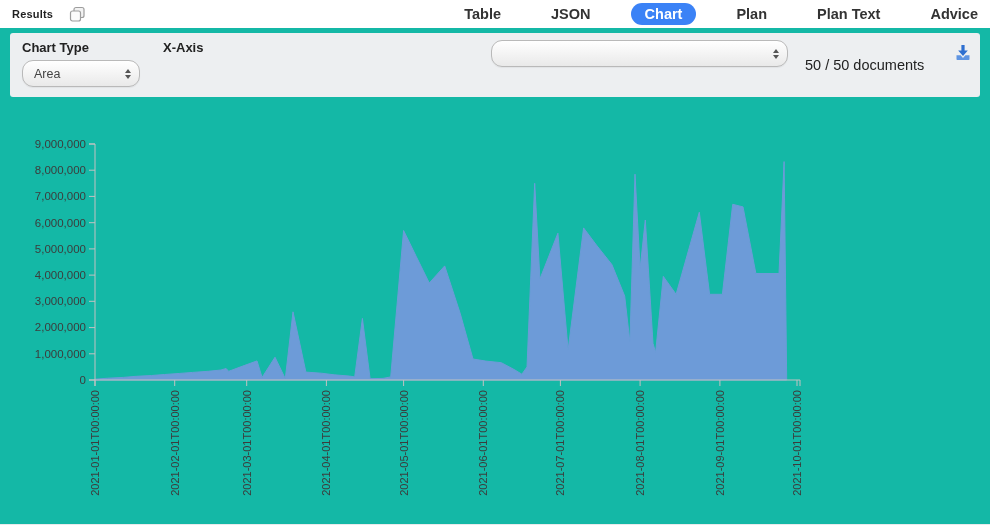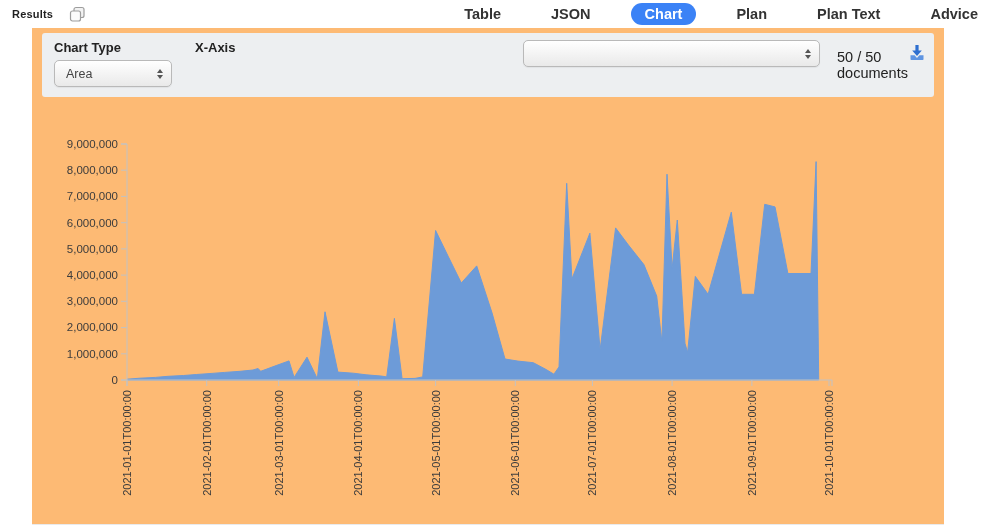--- a/index.html
+++ b/index.html
@@ -10,30 +10,30 @@
   .header { position:absolute; top:0; left:0; width:1000px; height:28px;
     background:#ffffff; display:flex; align-items:center; padding:0 12px; }
   .title { font-size:11px; font-weight:bold; color:#1f1f1f; letter-spacing:.2px; }
   .copy-ic { margin-left:16px; display:inline-flex; cursor:pointer; }
   .tabs { margin-left:auto; display:flex; align-items:center;font-weight:bold; }
   .tab { font-size:14.5px; color:#333; margin-left:30px; cursor:pointer;
     padding:3px 10px; border-radius:13px; white-space:nowrap; }
   .tab.active { background:#3b82f6; color:#ffffff; padding:3px 14px; }
 
   
-  .content { position:absolute; top:28px; left:0; width:912px; height:497px;
-    background:#fdba74; border-bottom:1px solid #e9eaec;margin-left:32px; }
+  .content { position:absolute; top:28px; left:0; width:990px; height:497px;
+    background:#14b8a6; border-bottom:1px solid #e9eaec; }
 
   
   .panel { position:absolute; left:10px; right:10px; top:5px; height:64px;
     background:#edeff1; border-radius:3px; }
   .ctl { position:absolute; top:7px; }
   .ctl-label { font-size:13px; font-weight:bold; color:#222; margin-bottom:5px; }
   .sel { height:27px; background:linear-gradient(#ffffff,#e9e9e9);
-    border:1px solid #b9b9b9; border-radius:5px; display:flex; align-items:center;
+    border:1px solid #b9b9b9; border-radius:11px; display:flex; align-items:center;
     padding:0 24px 0 11px; font-size:12.5px; color:#444; cursor:pointer;
     position:relative; box-shadow:0 1px 1px rgba(0,0,0,.05); }
   .sel .arrows { position:absolute; right:8px; top:50%; transform:translateY(-50%);
     display:flex; flex-direction:column; align-items:center; gap:2px; }
   .tri-up { width:0; height:0; border-left:3.5px solid transparent;
     border-right:3.5px solid transparent; border-bottom:4.5px solid #555; }
   .tri-dn { width:0; height:0; border-left:3.5px solid transparent;
     border-right:3.5px solid transparent; border-top:4.5px solid #555; }
   .ctl-type { left:12px; }  .ctl-type .sel { width:118px; }
   .ctl-x    { left:153px; } .ctl-x .sel { width:307px; }

